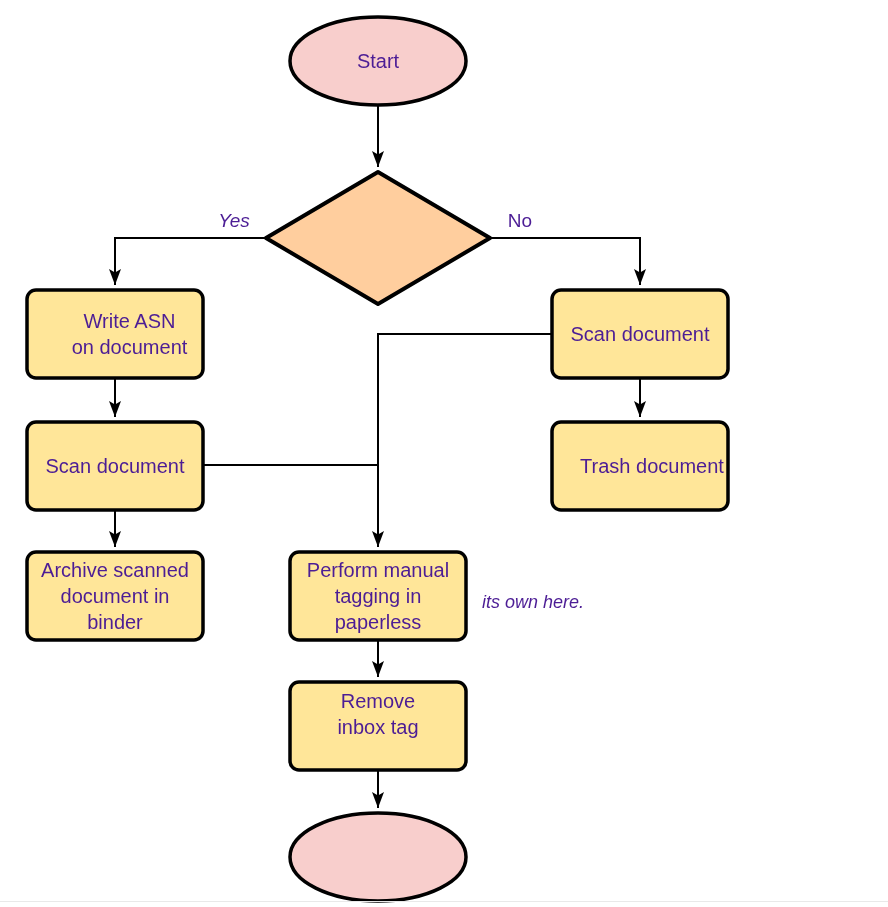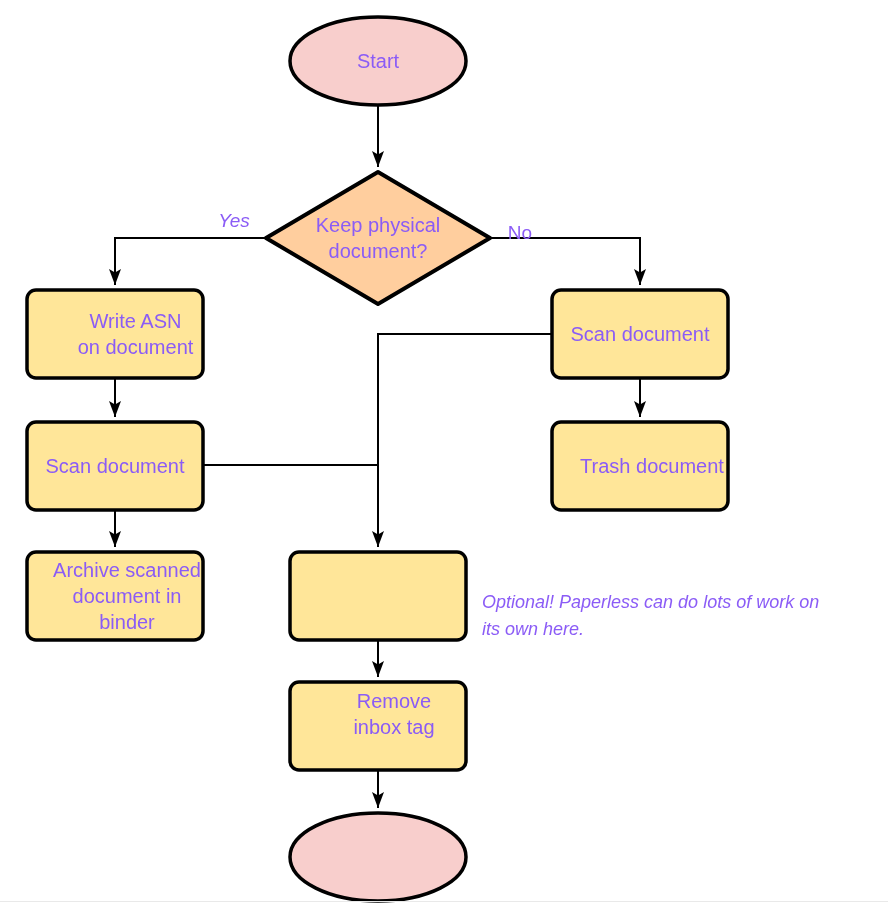--- a/index.html
+++ b/index.html
@@ -2,21 +2,21 @@
 <html><head>
 <meta charset="utf-8">
 <style>
   html, body { margin: 0; padding: 0; background: #ffffff; }
   .stage {
     position: relative;
     width: 888px;
     height: 907px;
     background: #ffffff;
     font-family: "Liberation Sans", sans-serif;
-    color: #8b5cf6;
+    color: #4c1d95;
     overflow: hidden;
   }
   .stage svg { position: absolute; left: 0; top: 0; }
   .label {
     position: absolute;
     display: flex;
     flex-direction: column;
     align-items: center;
     justify-content: center;
     text-align: center;
@@ -87,62 +87,62 @@
       <rect x="290" y="552" width="176" height="88" rx="9" stroke-width="3.5" fill="#ffe699"></rect>
       <rect x="290" y="682" width="176" height="88" rx="9" stroke-width="3.5" fill="#ffe699"></rect>
       <ellipse cx="378" cy="857" rx="88" ry="44" stroke-width="3.5" fill="#f8cecc"></ellipse>
     </g>
   </svg>
 
   <div class="label" style="left:290px; top:17px; width:176px; height:88px;">
     <span>Start</span>
   </div>
 
-  <div class="label" style="left:266px; top:171px; width:224px; height:134px;">
-    <span>Keep physical</span>
-    <span>document?</span>
-  </div>
 
-  <div class="label" style="left:42px; top:290px; width:187px; height:88px;">
+  <div class="label" style="left:36px; top:290px; width:187px; height:88px;">
     <span>Write ASN</span>
     <span>on document</span>
   </div>
 
   <div class="label" style="left:27px; top:422px; width:176px; height:88px;">
     <span>Scan document</span>
   </div>
 
-  <div class="label" style="left:27px; top:552px; width:176px; height:88px;padding-left:12px;">
+  <div class="label" style="left:27px; top:552px; width:176px; height:88px;">
     <span>Archive scanned</span>
     <span>document in</span>
     <span>binder</span>
   </div>
 
   <div class="label" style="left:552px; top:290px; width:176px; height:88px;">
     <span>Scan document</span>
   </div>
 
   <div class="label" style="left:552px; top:422px; width:176px; height:88px;margin-left:12px;">
     <span>Trash document</span>
   </div>
 
+  <div class="label" style="left:290px; top:552px; width:176px; height:88px;">
+    <span>Perform manual</span>
+    <span>tagging in</span>
+    <span>paperless</span>
+  </div>
 
-  <div class="label" style="left:290px; top:682px; width:176px; height:64px;padding-left:16px;">
+  <div class="label" style="left:290px; top:682px; width:176px; height:64px;">
     <span>Remove</span>
     <span>inbox tag</span>
   </div>
 
 
   <div class="label edge-label" style="left:208px; top:209px; width:52px; height:24px;font-style:italic;">
     <span>Yes</span>
   </div>
-  <div class="label edge-label" style="left:494px; top:209px; width:52px; height:24px;margin-top:12px;">
+  <div class="label edge-label" style="left:494px; top:209px; width:52px; height:24px;">
     <span>No</span>
   </div>
 
   <div class="note">
-    <div>Optional! Paperless can do lots of work on</div>
     <div>its own here.</div>
   </div>
 
   <div class="bottom-divider"></div>
 
 </div>
 
 </body></html>

